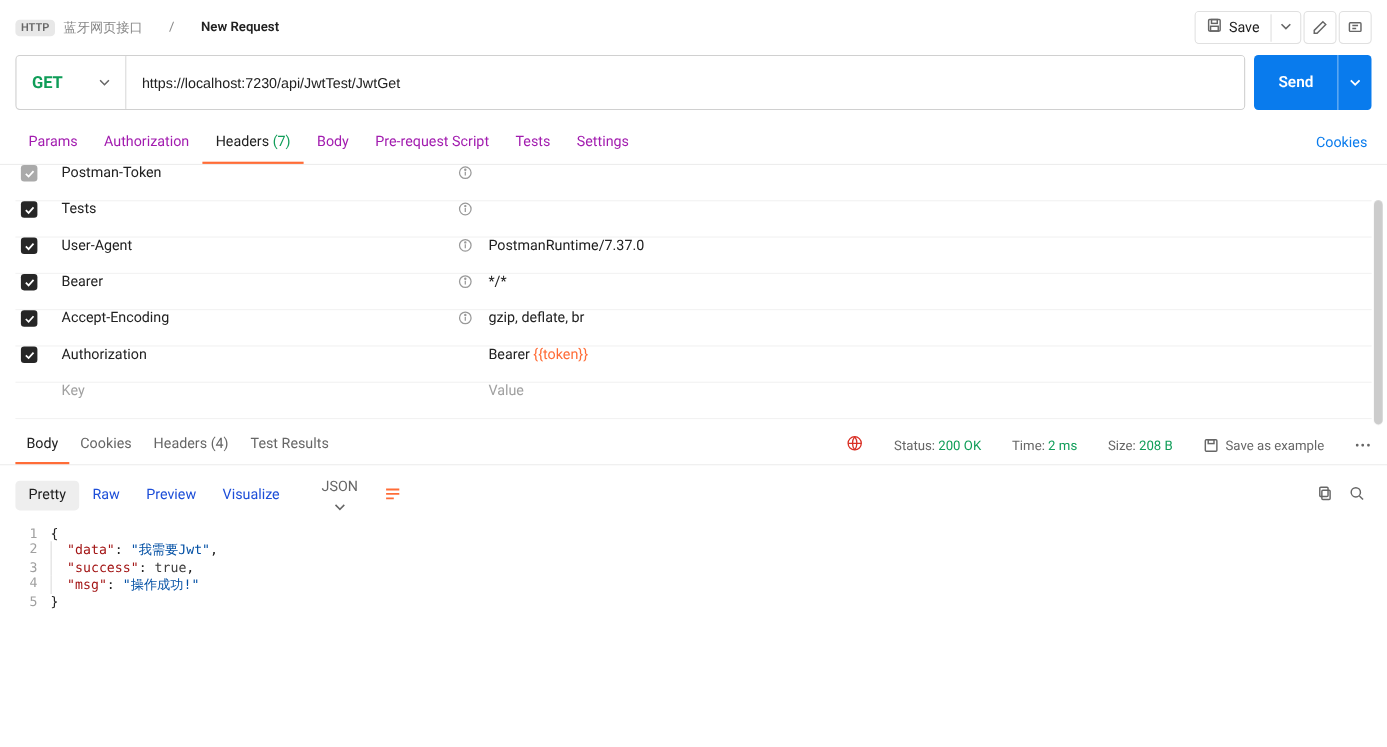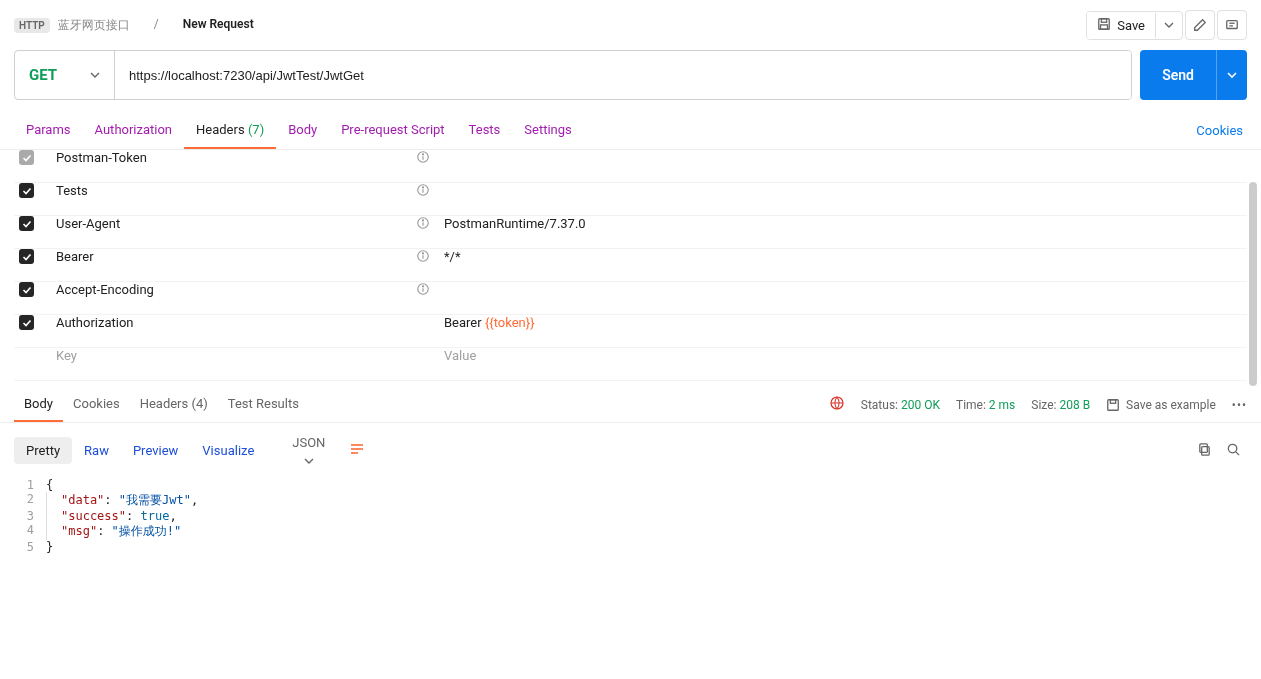--- a/index.html
+++ b/index.html
@@ -46,21 +46,21 @@
     .header-row.placeholder .hr-key,
     .header-row.placeholder .hr-value,
     .header-row.placeholder .hr-desc { color: #a0a0a0; }
     .token-var { color: #FF6C37; }
     
     .response-section { margin-top: 6px; }
     .resp-tabs { display: flex; align-items: center; padding: 0 14px; border-bottom: 1px solid #ededed; }
     .resp-tab { padding: 9px 10px; color: #666; cursor: pointer; font-size: 13px; border-bottom: 2px solid transparent; }
     .resp-tab.active { color: #212121; border-bottom-color: #FF6C37; }
     .resp-tabs-spacer { flex: 1; }
-    .resp-meta { display: flex; align-items: center; gap: 16px; font-size: 12px; color: #666; }
+    .resp-meta { display: flex; align-items: center; gap: 28px; font-size: 12px; color: #666; }
     .meta-val { color: #0f9d58; }
     .save-example { display: flex; align-items: center; gap: 6px; cursor: pointer; }
     .more-icon { cursor: pointer; letter-spacing: 1px; }
     
     .resp-toolbar { display: flex; align-items: center; padding: 6px 14px; gap: 4px; }
     .view-pill-group { display: flex; }
     .view-pill { padding: 6px 12px; color: #1d4ed8; cursor: pointer; font-size: 13px; border-radius: 4px; }
     .view-pill.active { background: #eee; color: #212121; }
     .lang-select { display: flex; align-items: center; gap: 6px; padding: 6px 10px; color: #666; cursor: pointer; margin-left: 12px; flex-direction: column; }
     .wrap-icon { margin-left: 10px; color: #FF6C37; cursor: pointer; }
@@ -68,21 +68,21 @@
     .resp-toolbar-actions { display: flex; gap: 14px; color: #666; padding-right: 6px; }
     .resp-toolbar-actions > * { cursor: pointer; }
     
     .code-view { font-family: Menlo, Consolas, monospace; font-size: 12px; padding: 0 14px 40px; }
     .code-line { display: flex; }
     .line-no { width: 32px; text-align: right; color: #a0a0a0; padding-right: 12px; user-select: none; }
     .line-content { white-space: pre; }
     .tok-brace { color: #212121; }
     .tok-key { color: #a31515; }
     .tok-str { color: #0451a5; }
-    .tok-bool { color: #0369a1; }
+    .tok-bool { color: #404040; }
     .tok-punc { color: #212121; }
     .indent-guide { border-left: 1px solid #ddd; padding-left: 14px; margin-left: 0; display: inline-block; }
     
     .chevron-down { display: inline-block; }
     .chevron-down svg { width: 10px; height: 10px; }
     .globe-err { width: 16px; height: 16px; color: #d93025; }
 
     .scrollbar-fake { position: fixed; right: 4px; top: 182px; width: 8px; height: 204px; background: #ccc; border-radius: 4px; }
   </style>
 </head>
@@ -254,20 +254,21 @@
         </div>
       </div>
       <div class="hr-key">Accept-Encoding</div>
       <div class="hr-info">
         <svg width="14" height="14" viewBox="0 0 16 16" fill="none" stroke="#999" stroke-width="1.3">
           <circle cx="8" cy="8" r="6"></circle>
           <line x1="8" y1="7" x2="8" y2="11"></line>
           <circle cx="8" cy="5" r="0.6" fill="#999"></circle>
         </svg>
       </div>
+      <div class="hr-value">gzip, deflate, br</div>
       <div class="hr-desc"></div>
     </div>
     <div class="header-row">
       <div class="hr-check">
         <div class="checkbox">
           <svg viewBox="0 0 10 10">
             <path d="M1.5 5 L4 7.5 L8.5 2.5" stroke="#fff" stroke-width="1.6" fill="none"></path>
           </svg>
         </div>
       </div>

